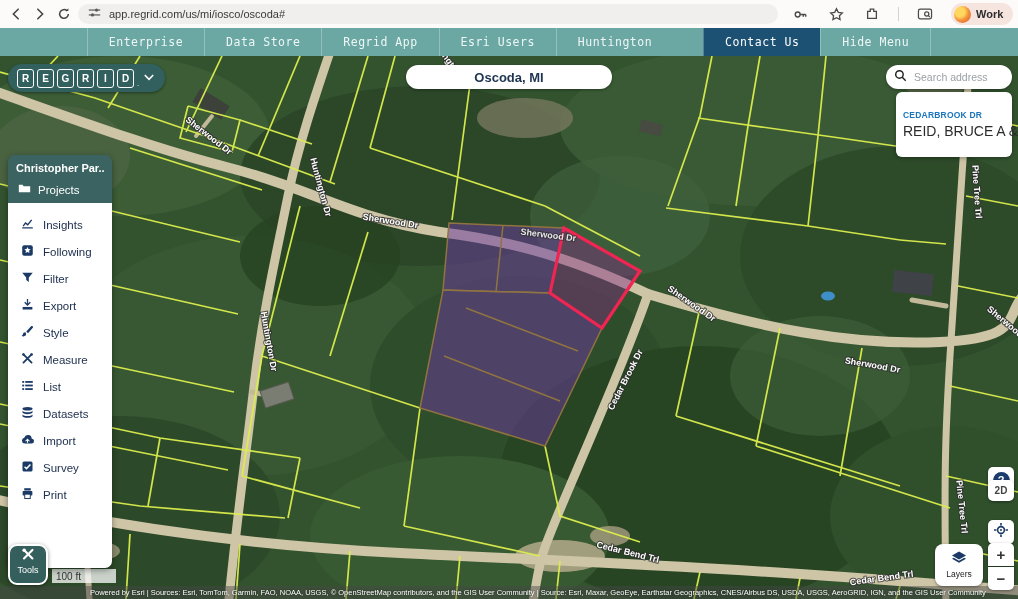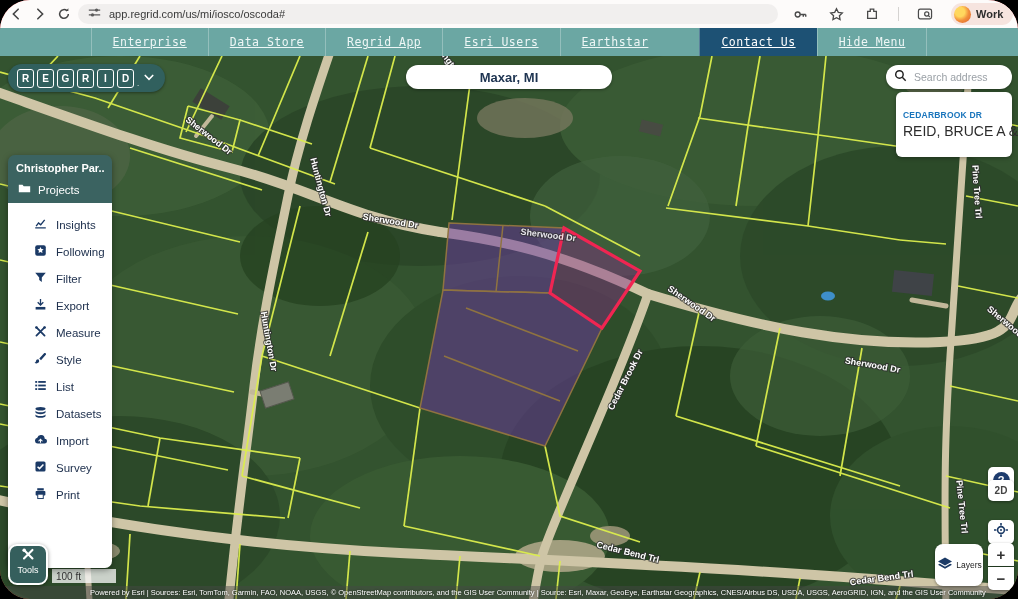--- a/index.html
+++ b/index.html
@@ -1,29 +1,29 @@
 <!DOCTYPE html>
 <html><head>
 <meta charset="utf-8">
 <style>
   html,body{margin:0;padding:0;background:#000;}
-  .app{position:relative;width:1018px;height:599px;overflow:hidden;font-family:"Liberation Sans",sans-serif;background:#ef4444;border-radius:30px;}
+  .app{position:relative;width:1018px;height:599px;overflow:hidden;font-family:"Liberation Sans",sans-serif;background:#ef4444;}
   
   .browser-bar{position:absolute;top:0;left:0;width:1018px;height:28px;background:#fdfbfa;display:flex;align-items:center;box-sizing:border-box;padding:0 6px;gap:4px;z-index:60;}
   .bicon{width:20px;height:20px;display:flex;align-items:center;justify-content:center;border-radius:50%;flex:0 0 auto;color:#4a4a4a;}
   .url-pill{flex:0 0 auto;width:700px;height:20px;background:#f1efee;border-radius:11px;display:flex;align-items:center;padding:0 10px;gap:8px;box-sizing:border-box;}
   .url-text{font-size:11px;color:#3a3a3a;white-space:nowrap;overflow:hidden;}
   .chrome-right{display:flex;align-items:center;gap:16px;margin-left:8px;}
   .chrome-sep{width:1px;height:14px;background:#d5d3d1;}
   .profile-chip{display:flex;align-items:center;gap:5px;background:#f6e4df;border-radius:12px;height:22px;padding:0 10px 0 3px;}
   .avatar{width:17px;height:17px;border-radius:50%;background:radial-gradient(circle at 35% 35%,#ffd75e 0 30%,#f2903c 55%,#d95b2a 100%);}
   .profile-name{font-size:11px;font-weight:700;color:#2d2d2d;}
   
   .nav-bar{position:absolute;top:28px;left:0;width:1018px;height:28px;background:#6ba7a3;display:flex;justify-content:center;align-items:stretch;z-index:60;font-family:"DejaVu Sans Mono",monospace;}
-  .nav-item{display:flex;align-items:center;padding:0 21px;font-size:11.5px;color:#eef7f6;letter-spacing:.5px;border-left:1px solid rgba(255,255,255,.28);cursor:pointer;white-space:nowrap;text-decoration:underline;}
+  .nav-item{display:flex;align-items:center;padding:0 21px;font-size:11.5px;color:#eef7f6;letter-spacing:.5px;border-left:1px solid rgba(255,255,255,.28);cursor:pointer;white-space:nowrap;}
   .nav-item:last-child{border-right:1px solid rgba(255,255,255,.28);}
   .nav-item.active{background:#1d5174;color:#fff;margin-left:30px;}
   
   .map-stage{position:absolute;top:56px;left:0;width:1018px;height:543px;}
   .map-svg{position:absolute;top:0;left:0;}
   
   .logo-pill{position:absolute;top:8px;left:8px;height:28px;background:#31605e;border-radius:16px;display:flex;align-items:center;padding:0 10px 0 9px;gap:2px;box-shadow:0 1px 3px rgba(0,0,0,.4);z-index:20;}
   .logo-letter{width:15px;height:17px;border:1.6px solid #fff;border-radius:3px;color:#fff;font-size:10px;font-weight:700;display:flex;align-items:center;justify-content:center;margin-right:1px;}
   .logo-dot{color:#fff;font-size:8px;align-self:flex-end;margin:0 2px 4px 0;}
   .place-pill{position:absolute;top:9px;left:406px;width:206px;height:24px;background:#fff;border-radius:13px;display:flex;align-items:center;justify-content:center;font-size:13px;font-weight:700;color:#1d3350;box-shadow:0 1px 3px rgba(0,0,0,.35);z-index:20;}
@@ -31,35 +31,35 @@
   .search-box input{border:0;outline:0;width:100%;font-size:10.5px;color:#333;font-family:"Liberation Sans",sans-serif;background:transparent;}
   .search-box input::placeholder{color:#9aa0a6;}
   .result-card{position:absolute;top:36px;left:896px;width:116px;background:#fff;border-radius:6px;padding:18px 7px;box-sizing:border-box;box-shadow:0 1px 4px rgba(0,0,0,.35);z-index:19;}
   .result-title{font-size:8.5px;font-weight:700;color:#1a75bc;letter-spacing:.2px;}
   .result-sub{font-size:14px;color:#2c2c2c;margin-top:3px;white-space:nowrap;}
   
   .sidebar{position:absolute;top:99px;left:8px;width:104px;z-index:25;box-shadow:0 2px 6px rgba(0,0,0,.4);border-radius:7px;overflow:hidden;}
   .sb-header{background:#3b6361;color:#fff;padding:7px 8px 6px;}
   .sb-user{font-size:11px;font-weight:700;white-space:nowrap;overflow:hidden;}
   .sb-projects{display:flex;align-items:center;gap:7px;font-size:11.5px;margin-top:8px;padding-left:2px;cursor:pointer;}
-  .sb-body{background:#fff;padding:8px 13px 60px;}
+  .sb-body{background:#fff;padding:8px 0 60px;}
   .sb-item{display:flex;align-items:center;gap:9px;padding:6px 0 6px 13px;font-size:11.5px;color:#20324f;cursor:pointer;}
   .sb-item svg{flex:0 0 auto;}
   
   .tools-btn{position:absolute;left:8px;top:488px;width:40px;height:41px;background:#355f5d;border:2px solid #fff;border-radius:9px;display:flex;flex-direction:column;align-items:center;justify-content:flex-start;gap:1px;color:#fff;font-size:9px;box-sizing:border-box;cursor:pointer;z-index:25;box-shadow:0 1px 4px rgba(0,0,0,.4);}
   .scale-box{position:absolute;left:52px;top:513px;width:64px;height:14px;background:rgba(255,255,255,.75);font-size:10px;color:#333;display:flex;align-items:center;padding-left:4px;box-sizing:border-box;z-index:15;}
   
   .ctrl{position:absolute;left:988px;width:26px;background:#fff;border-radius:5px;display:flex;align-items:center;justify-content:center;box-shadow:0 1px 3px rgba(0,0,0,.4);cursor:pointer;z-index:25;color:#333;}
   .ctrl-help{top:411px;height:26px;}
   .help-circle{width:17px;height:17px;border-radius:50%;background:#1d3c6e;color:#fff;font-size:11px;font-weight:700;display:flex;align-items:center;justify-content:center;}
   .ctrl-2d{top:424px;height:21px;font-size:10px;font-weight:700;color:#444;}
   .ctrl-locate{top:464px;height:24px;}
   .zoom-in{top:487px;height:23px;border-radius:5px 5px 0 0;font-size:15px;font-weight:700;}
   .zoom-out{top:511px;height:23px;border-radius:0 0 5px 5px;font-size:15px;font-weight:700;}
-  .layers-btn{position:absolute;left:935px;top:488px;width:48px;height:42px;background:#fff;border-radius:8px;display:flex;flex-direction:row;align-items:center;justify-content:center;gap:2px;font-size:8.5px;color:#222;box-shadow:0 1px 3px rgba(0,0,0,.4);cursor:pointer;z-index:25;}
+  .layers-btn{position:absolute;left:935px;top:488px;width:48px;height:42px;background:#fff;border-radius:8px;display:flex;flex-direction:column;align-items:center;justify-content:center;gap:2px;font-size:8.5px;color:#222;box-shadow:0 1px 3px rgba(0,0,0,.4);cursor:pointer;z-index:25;}
   
   .attribution{position:absolute;left:0;bottom:0;width:1018px;height:13px;background:rgba(70,70,70,.45);color:#fff;font-size:7.5px;line-height:13px;padding-left:90px;box-sizing:border-box;white-space:nowrap;overflow:hidden;z-index:22;text-shadow:0 0 2px rgba(0,0,0,.6);}
   .street-label{font-size:9px;font-weight:600;fill:#fff;paint-order:stroke;stroke:rgba(45,45,45,.8);stroke-width:2px;text-anchor:middle;font-family:"Liberation Sans",sans-serif;}
 </style>
 </head>
 <body>
 
 <div class="app">
 
   <div class="browser-bar">
@@ -131,21 +131,21 @@
           </svg>
       </div>
     </div>
   </div>
 
   <div class="nav-bar">
     <div class="nav-item">Enterprise</div>
     <div class="nav-item">Data Store</div>
     <div class="nav-item">Regrid App</div>
     <div class="nav-item">Esri Users</div>
-    <div class="nav-item">Earthstar</div>
+    <div class="nav-item">Huntington</div>
     <div class="nav-item active">Contact Us</div>
     <div class="nav-item">Hide Menu</div>
   </div>
 
   <div class="map-stage">
 
     <svg class="map-svg" width="1018" height="543" viewBox="0 0 1018 543">
 
       <rect x="0" y="0" width="1018" height="543" fill="#33532f"></rect>
       <g opacity="0.85">
@@ -291,21 +291,21 @@
       <span class="logo-letter">I</span>
       <span class="logo-letter">D</span>
       <span class="logo-dot">.</span>
       <span>
         <svg width="12" height="12" viewBox="0 0 16 16">
             <path d="M3 6l5 5 5-5" stroke="#fff" stroke-width="2.2" fill="none" stroke-linecap="round"></path>
           </svg>
       </span>
     </div>
 
-    <div class="place-pill">Maxar, MI</div>
+    <div class="place-pill">Oscoda, MI</div>
 
     <div class="search-box">
       <span>
         <svg width="13" height="13" viewBox="0 0 16 16">
             <circle cx="6.7" cy="6.7" r="4.6" stroke="#222" stroke-width="1.8" fill="none"></circle>
             <path d="M10.2 10.2L14.4 14.4" stroke="#222" stroke-width="1.8"></path>
           </svg>
       </span>
       <input type="text" placeholder="Search address" style="">
     </div>
@@ -349,32 +349,32 @@
           <span>Filter</span>
         </div>
         <div class="sb-item">
           <span><svg width="13" height="13" viewBox="0 0 16 16" fill="#1b3a66">
                 <path d="M7.2 1.2h1.6v5.6l2.1-2.1 1.1 1.1L8 9.8 4 5.8l1.1-1.1 2.1 2.1z"></path>
                 <path d="M2 11h12v3.2H2z"></path>
               </svg></span>
           <span>Export</span>
         </div>
         <div class="sb-item">
+          <span><svg width="13" height="13" viewBox="0 0 16 16" fill="#1b3a66">
+                <path d="M14.6 1.4l-1.9-.2-6.2 6.9 2.1 2 6.2-6.9zM5.6 9.1c-1.8-.4-3 .8-3.2 2.2-.2 1.1-.9 1.6-1.7 1.9 1.2 1 3.6 1.2 4.9-.2 1-1.1.9-2.6 0-3.9z"></path>
+              </svg></span>
+          <span>Style</span>
+        </div>
+        <div class="sb-item">
           <span><svg width="13" height="13" viewBox="0 0 16 16">
                 <path d="M3 3l10 10M13 3L3 13" stroke="#1b3a66" stroke-width="2.2" stroke-linecap="round" fill="none"></path>
                 <circle cx="3" cy="3" r="1.6" fill="#1b3a66"></circle>
                 <circle cx="13" cy="3" r="1.6" fill="#1b3a66"></circle>
               </svg></span>
           <span>Measure</span>
-        </div>
-        <div class="sb-item">
-          <span><svg width="13" height="13" viewBox="0 0 16 16" fill="#1b3a66">
-                <path d="M14.6 1.4l-1.9-.2-6.2 6.9 2.1 2 6.2-6.9zM5.6 9.1c-1.8-.4-3 .8-3.2 2.2-.2 1.1-.9 1.6-1.7 1.9 1.2 1 3.6 1.2 4.9-.2 1-1.1.9-2.6 0-3.9z"></path>
-              </svg></span>
-          <span>Style</span>
         </div>
         <div class="sb-item">
           <span><svg width="13" height="13" viewBox="0 0 16 16" fill="#1b3a66">
                 <rect x="1.5" y="2.5" width="2.4" height="2.2"></rect>
                 <rect x="5.2" y="2.5" width="9.3" height="2.2"></rect>
                 <rect x="1.5" y="6.9" width="2.4" height="2.2"></rect>
                 <rect x="5.2" y="6.9" width="9.3" height="2.2"></rect>
                 <rect x="1.5" y="11.3" width="2.4" height="2.2"></rect>
                 <rect x="5.2" y="11.3" width="9.3" height="2.2"></rect>
               </svg></span>

